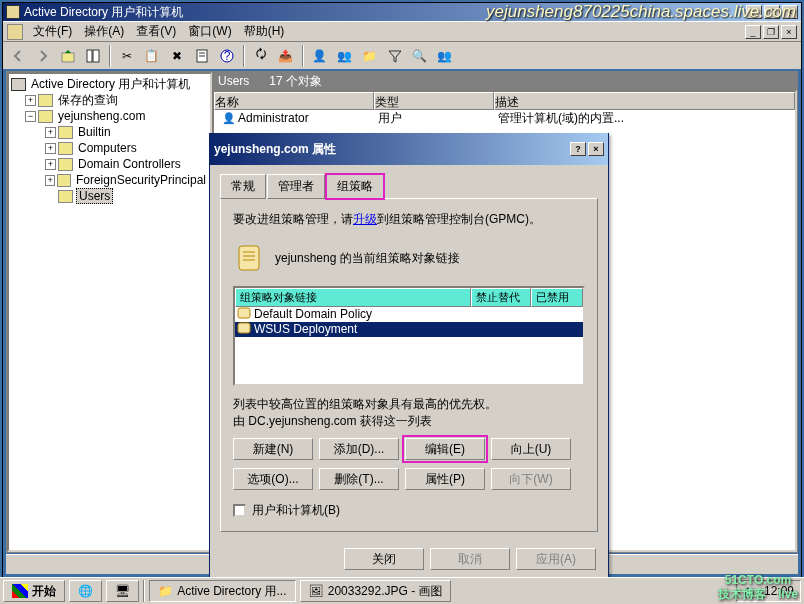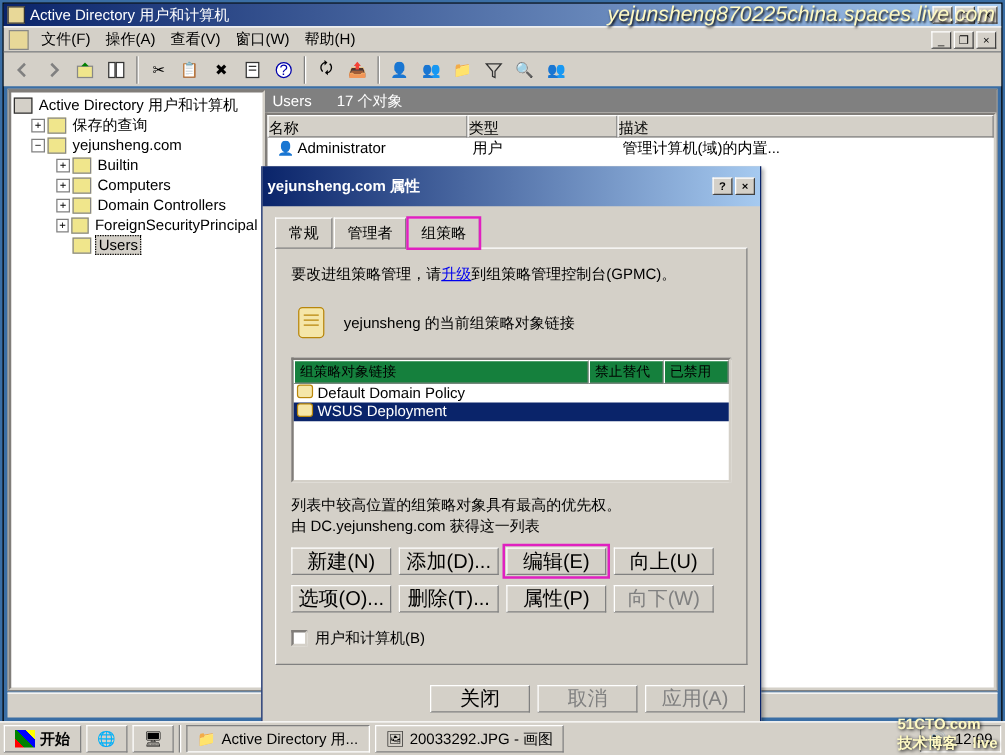--- a/index.html
+++ b/index.html
@@ -42,41 +42,41 @@
 .dlg-body{padding:8px 10px}
 .tabs{display:flex;position:relative;top:1px}
 .tab{padding:3px 10px;background:#d4d0c8;border:1px solid;border-color:#fff #808080 #808080 #fff;cursor:pointer;margin-right:1px}
 .tab.active{border-bottom-color:#d4d0c8;position:relative;z-index:2}
 .tab.highlight{outline:2px solid #e020c0;outline-offset:-1px}
 .tab-content{border:1px solid;border-color:#fff #808080 #808080 #fff;padding:12px;background:#d4d0c8}
 .link{color:#0000ee;text-decoration:underline;cursor:pointer}
 .gpo-icon{width:32px;height:32px;float:left;margin-right:10px}
 .gpo-icon svg{width:32px;height:32px}
 .gpo-list-box{border:2px inset #d4d0c8;background:#fff;height:100px;margin-top:4px}
-.gpo-cols{display:flex;background:#15803d}
+.gpo-cols{display:flex;background:#5eead4}
 .gpo-col{border:1px solid;border-color:#fff #808080 #808080 #fff;padding:1px 4px;font-size:11px}
 .gpo-row{display:flex;align-items:flex-start;height:15px;padding:0 2px}
 .gpo-row.sel{background:#0a246a;color:#fff}
 .scroll-ico{width:14px;height:12px;margin-right:3px}
 .btn-row{display:flex;gap:6px;margin-top:8px}
-.btn{width:80px;height:22px;background:#d4d0c8;border:1px solid;border-color:#fff #808080 #808080 #fff;cursor:pointer;font-size:16px}
+.btn{width:80px;height:22px;background:#d4d0c8;border:1px solid;border-color:#fff #808080 #808080 #fff;cursor:pointer;font-size:12px}
 .btn.disabled{color:#808080}
 .btn.ring{outline:2px solid #e020c0;outline-offset:1px}
 .checkbox-row{display:flex;align-items:center;margin-top:12px}
 .checkbox{width:13px;height:13px;border:2px inset #d4d0c8;background:#fff;margin-right:6px;cursor:pointer}
 .dlg-footer{display:flex;justify-content:flex-end;gap:6px;padding:8px 12px}
 .statusbar{position:absolute;bottom:27px;left:3px;right:3px;height:20px;background:#d4d0c8;border-top:1px solid #fff}
 .taskbar{position:absolute;bottom:0;left:0;right:0;height:27px;background:#d4d0c8;border-top:1px solid #fff;display:flex;align-items:center;padding:0 3px;gap:4px}
 .start-btn{height:22px;padding:0 8px;background:#d4d0c8;border:1px solid;border-color:#fff #808080 #808080 #fff;display:flex;align-items:center;gap:4px;cursor:pointer;font-weight:bold}
 .flag{width:16px;height:14px;background:linear-gradient(45deg,red 25%,green 25% 50%,blue 50% 75%,yellow 75%)}
 .task-btn{height:22px;padding:0 8px;background:#d4d0c8;border:1px solid;border-color:#808080 #fff #fff #808080;display:flex;align-items:center;gap:4px;cursor:pointer;max-width:160px;overflow:hidden}
 .task-btn.inactive{border-color:#fff #808080 #808080 #fff}
 .tray{margin-left:auto;height:22px;border:1px solid;border-color:#808080 #fff #fff #808080;padding:0 6px;display:flex;align-items:center;gap:6px}
 .watermark{position:absolute;top:2px;right:8px;color:#fef9c3;font-size:17px;font-style:italic;text-shadow:1px 1px 2px #000;z-index:100}
-.watermark2{position:absolute;bottom:4px;right:6px;color:#fef9c3;font-size:24px;font-weight:bold;font-family:Arial;text-shadow:1px 1px 3px #000;z-index:100;text-align:left;line-height:1}
+.watermark2{position:absolute;bottom:4px;right:6px;color:#86efac;font-size:24px;font-weight:bold;font-family:Arial;text-shadow:1px 1px 3px #000;z-index:100;text-align:center;line-height:1}
 .watermark2 small{font-size:12px;display:block}
 </style>
 </head>
 <body>
 
 <div class="watermark">yejunsheng870225china.spaces.live.com</div>
 <div class="watermark2">
   <span>51CTO.com</span>
   <small>技术博客　live</small>
 </div>

